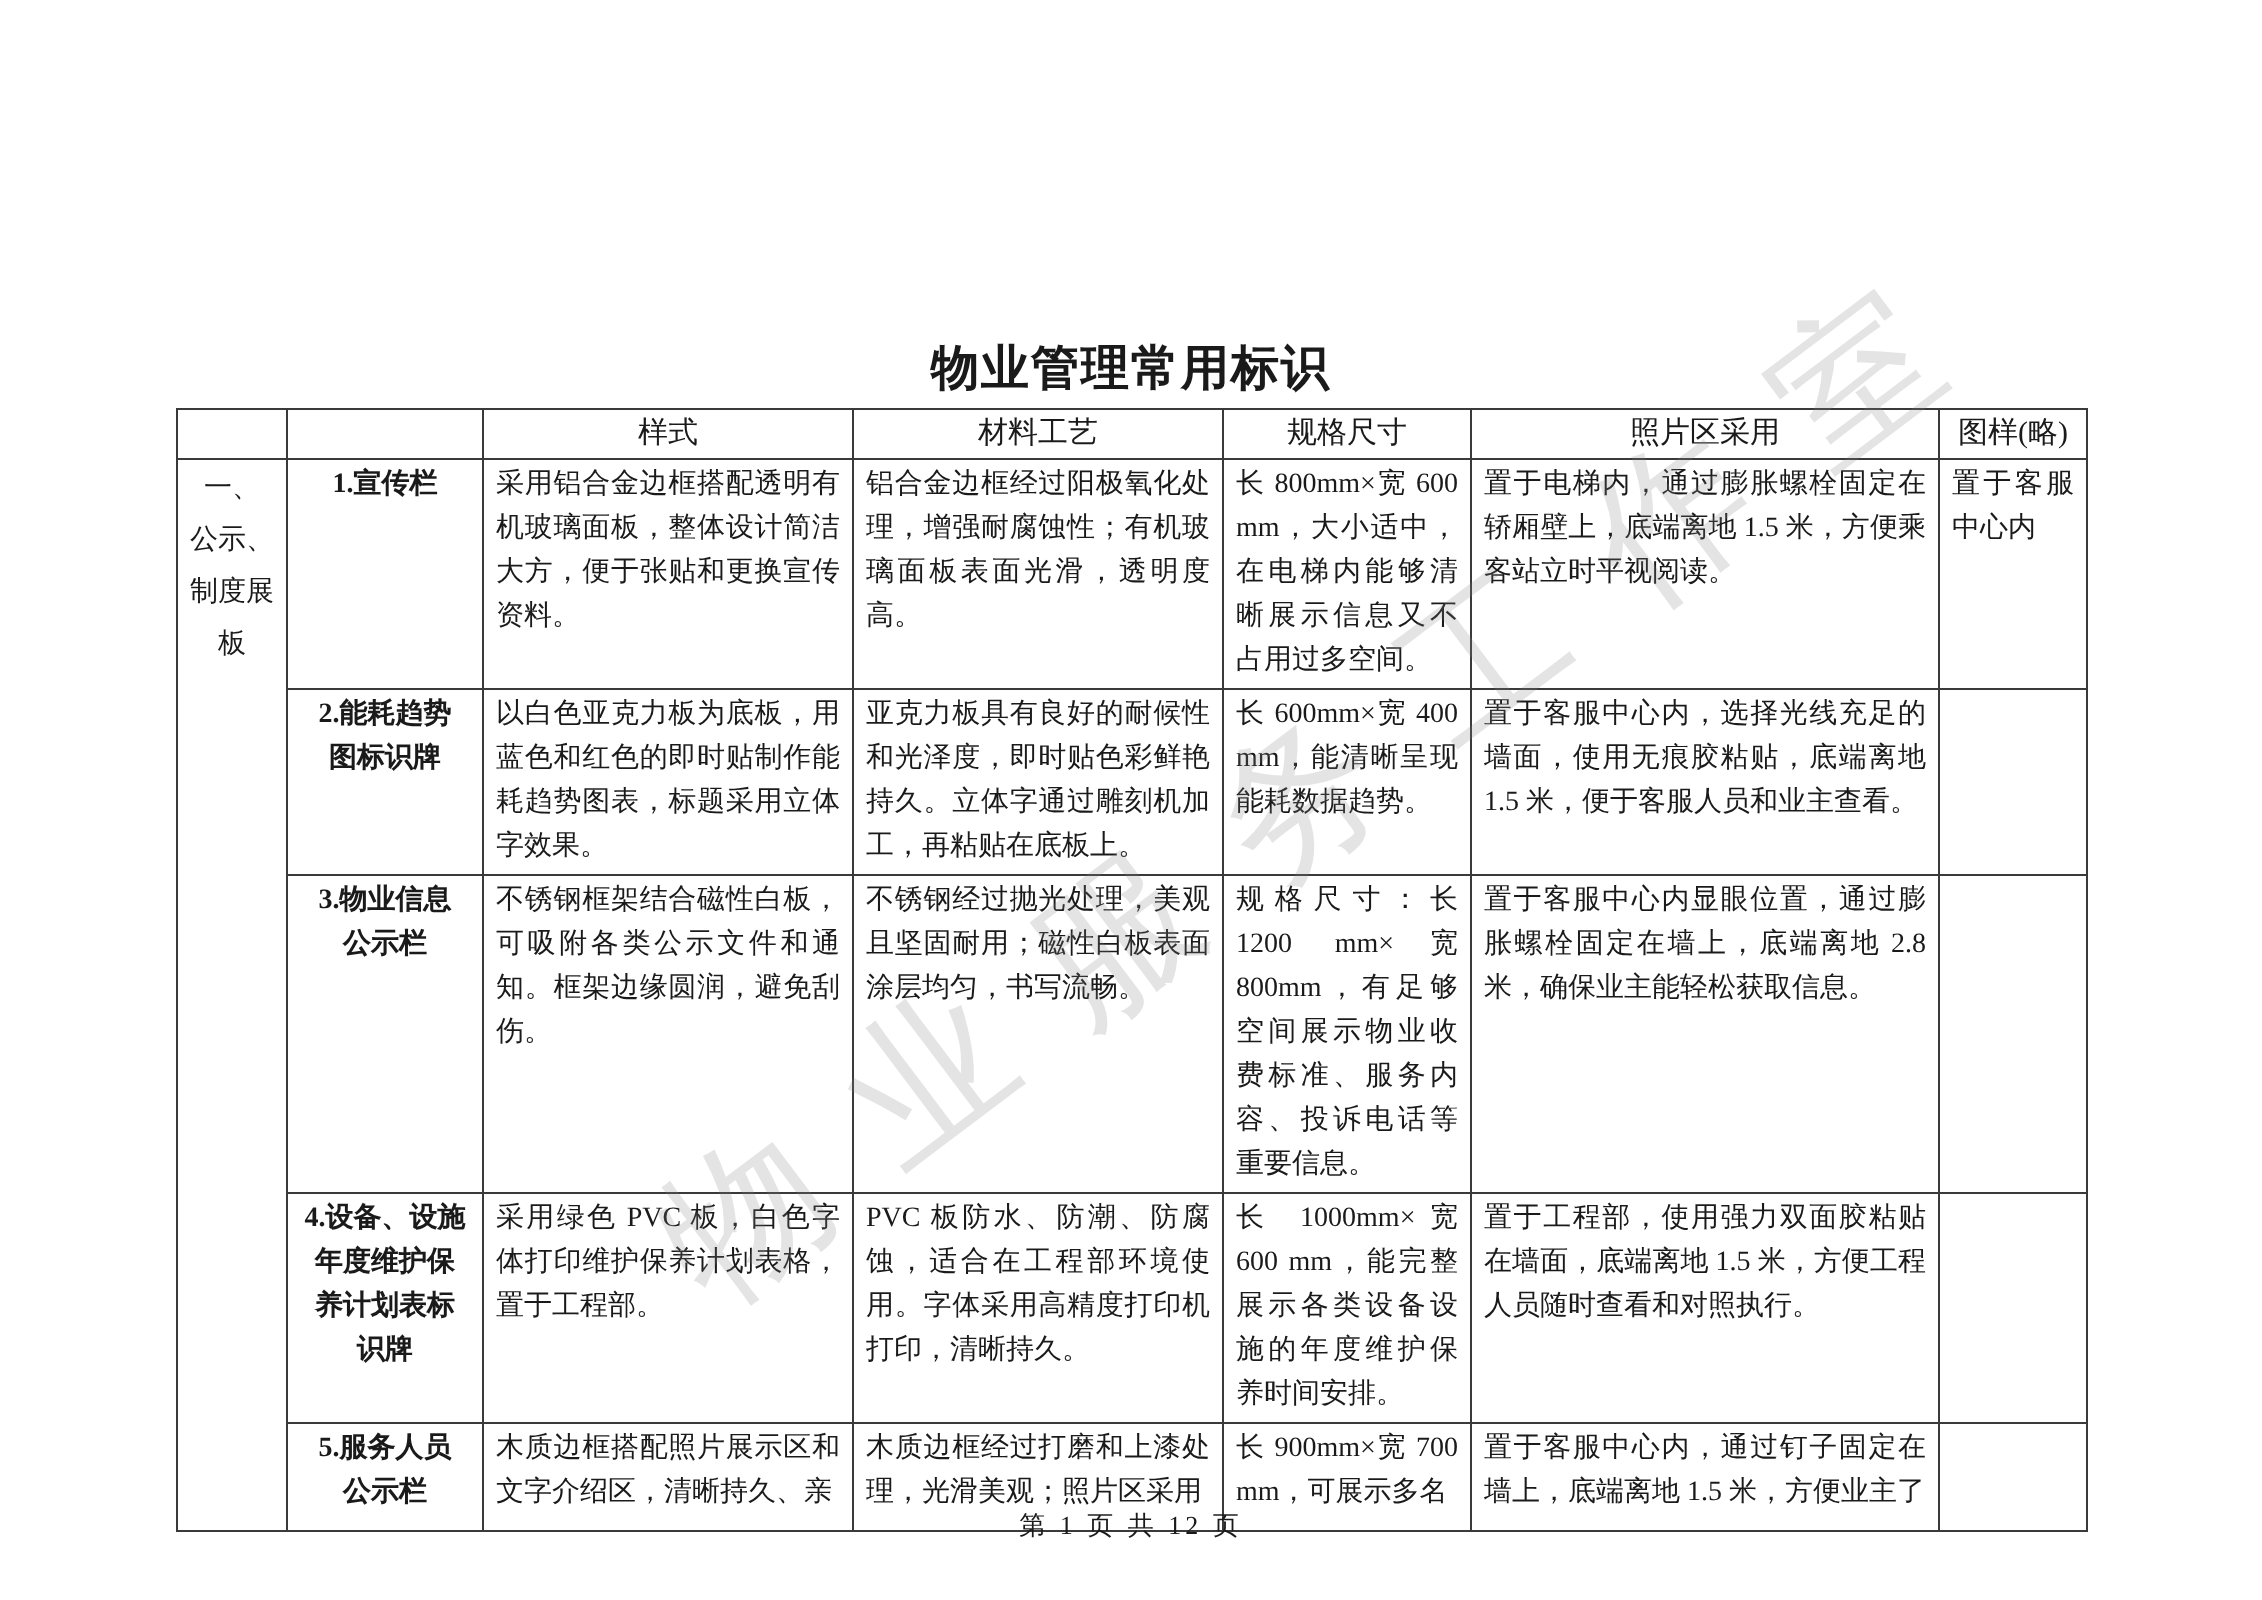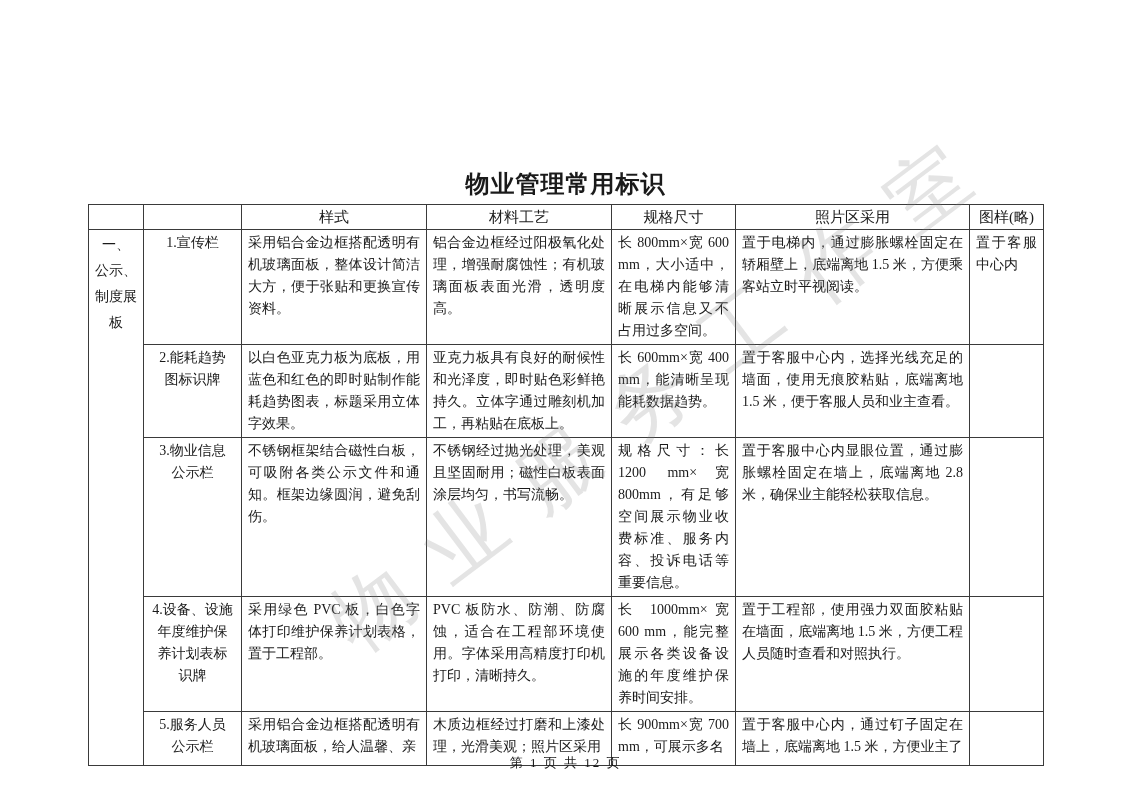--- a/index.html
+++ b/index.html
@@ -55,20 +55,21 @@
     vertical-align: middle;
     white-space: pre-line;
     line-height: 26px;
     padding: 2px 2px;
   }
   td.lbl {
     text-align: center;
     vertical-align: middle;
     white-space: pre-line;
     padding: 2px 3px;
+    font-weight: bold;
   }
   td.txt {
     text-align: justify;
   }
   .clip-r5 {
     height: 48px;
     overflow: hidden;
   }
   .watermark {
     position: absolute;
@@ -160,21 +161,21 @@
         <td class="txt">采用绿色 PVC 板，白色字体打印维护保养计划表格，置于工程部。</td>
         <td class="txt">PVC 板防水、防潮、防腐蚀，适合在工程部环境使用。字体采用高精度打印机打印，清晰持久。</td>
         <td class="txt">长 1000mm×宽 600 mm，能完整展示各类设备设施的年度维护保养时间安排。</td>
         <td class="txt">置于工程部，使用强力双面胶粘贴在墙面，底端离地 1.5 米，方便工程人员随时查看和对照执行。</td>
         <td class="txt"></td>
       </tr>
       <tr style="height:54px">
         <td class="lbl"><div class="clip-r5">5.服务人员
 公示栏</div></td>
         <td class="txt">
-            <div class="clip-r5">采用铝合金边框搭配透明有机玻璃面板，给人温馨、亲</div>
+            <div class="clip-r5">木质边框搭配照片展示区和文字介绍区，清晰持久、亲</div>
           </td>
         <td class="txt">
             <div class="clip-r5">木质边框经过打磨和上漆处理，光滑美观；照片区采用</div>
           </td>
         <td class="txt">
             <div class="clip-r5">长 900mm×宽 700 mm，可展示多名</div>
           </td>
         <td class="txt">
             <div class="clip-r5">置于客服中心内，通过钉子固定在墙上，底端离地 1.5 米，方便业主了</div>
           </td>

